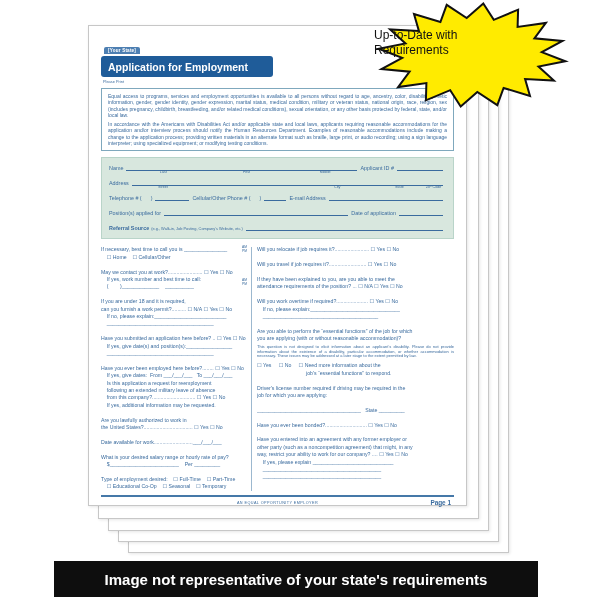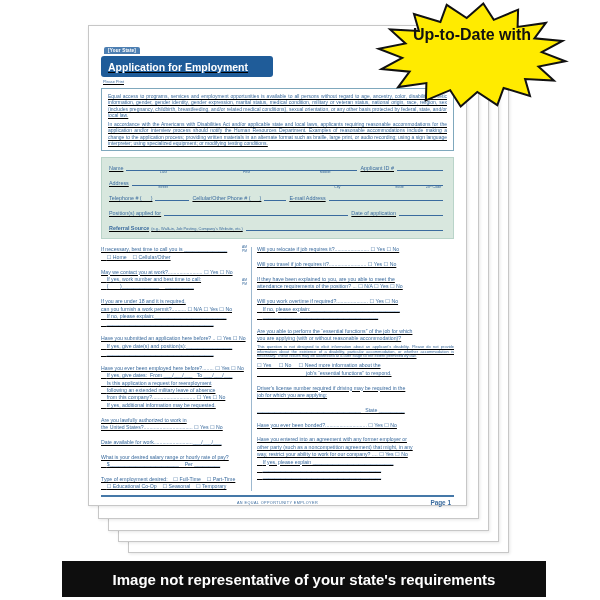--- a/index.html
+++ b/index.html
@@ -11,21 +11,21 @@
   
   .sheet{
     position:absolute;width:379px;height:481px;background:#ffffff;
     border:1px solid var(--sheet_border,#c7c7c7);
     box-shadow:1px 1px 3px rgba(0,0,0,0.10);
   }
   #sheet-5{left:128px;top:70px;z-index:1;}
   #sheet-4{left:118px;top:59px;z-index:2;}
   #sheet-3{left:108px;top:48px;z-index:3;}
   #sheet-2{left:98px;top:36px;z-index:4;}
-  #sheet-main{left:88px;top:25px;z-index:5;padding:12px 12px 0 12px;box-sizing:border-box;text-decoration:underline;}
+  #sheet-main{left:88px;top:25px;z-index:5;padding:12px 12px 0 12px;box-sizing:border-box;}
 
   
   .state-tab{
     display:inline-block;background:var(--tab_blue,#4d7fb2);color:#fff;
     font-size:4.6px;font-weight:bold;padding:1.5px 4px 1px 4px;margin-left:3px;
     border-radius:2px 2px 0 0;letter-spacing:.2px;
   }
   .title-bar{
     width:172px;height:21px;background:var(--header_blue,#1f5c99);
     border-radius:3px;display:flex;align-items:center;
@@ -91,27 +91,27 @@
   .page-num{
     position:absolute;right:3px;top:0;font-size:6.4px;font-weight:bold;
     color:var(--form_text,#3a6b9e);
   }
 
   
   .burst{position:absolute;left:374px;top:0px;width:196px;height:112px;z-index:10;}
   .burst svg{width:100%;height:100%;display:block;}
   .burst polygon{fill:var(--burst_yellow,#ffeb00);stroke:#111;stroke-width:2;}
   .burst-text{
-    position:absolute;left:0;right:0;top:28px;text-align:center;
-    font-weight:bold;font-size:16px;line-height:14.5px;color:var(--burst_text,#111);
+    position:absolute;left:0;right:0;top:28px;
+    font-weight:normal;font-size:12px;line-height:14.5px;color:var(--burst_text,#111);
   }
 
   
   .bottom-bar{
-    position:absolute;left:62px;top:561px;width:484px;height:36px;
+    position:absolute;left:54px;top:561px;width:484px;height:36px;
     background:var(--bar_bg,#0e0e0e);display:flex;align-items:center;justify-content:center;
     z-index:20;
   }
   .bottom-bar span{color:var(--bar_text,#fff);font-size:15px;font-weight:bold;}
 </style>
 </head>
 <body>
 
 <div class="sheet" id="sheet-5"></div>
 <div class="sheet" id="sheet-4"></div>
@@ -260,18 +260,19 @@
     <span class="page-num">Page 1</span>
   </div>
 </div>
 
 <div class="burst">
   <svg viewBox="0 0 196 112">
     <polygon id="burst-poly" points="191.3,61.2 164.5,66.5 179.9,80.5 151.1,79.1 156.0,95.9 129.6,88.0 123.3,105.1 103.3,91.9 86.7,106.6 76.2,90.2 51.9,100.3 52.4,83.1 24.1,87.1 35.6,71.7 7.5,69.0 28.2,57.8 4.7,48.8 31.5,43.5 16.1,29.5 44.9,30.9 40.0,14.1 66.4,22.0 72.7,4.9 92.7,18.1 109.3,3.4 119.8,19.8 144.1,9.7 143.6,26.9 171.9,22.9 160.4,38.3 188.5,41.0 167.8,52.2"></polygon>
   </svg>
   <div class="burst-text">
     <div>Up-to-Date with</div>
+    <div>Requirements</div>
   </div>
 </div>
 
 <div class="bottom-bar">
   <span>Image not representative of your state's requirements</span>
 </div>
 
 </body></html>

